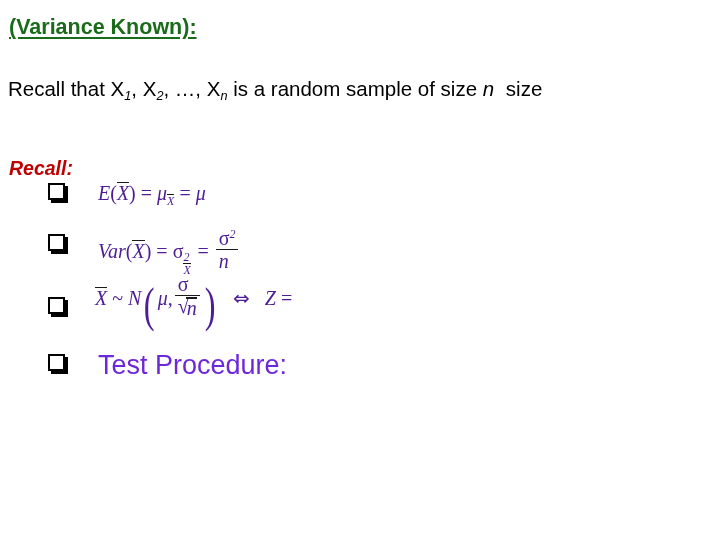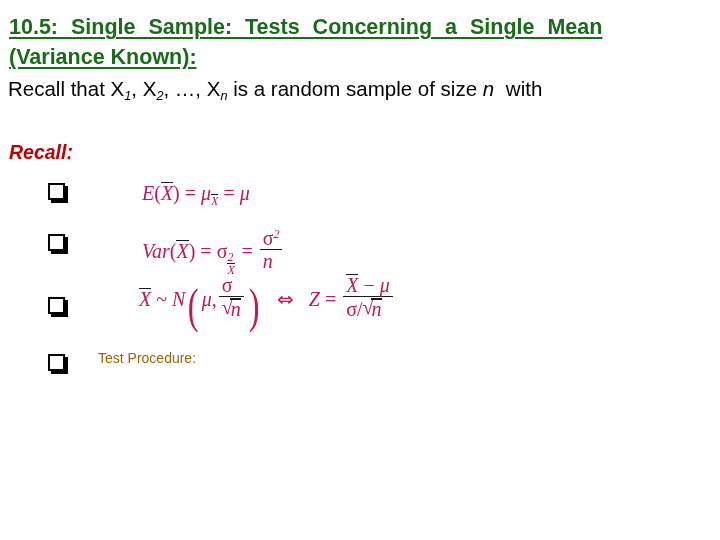--- a/index.html
+++ b/index.html
@@ -65,44 +65,43 @@
     font-size: 0.62em;
     vertical-align: 0.52em;
     font-style: italic;
   }
   .gap { display: inline-block; width: 6px; }
 
   
   #recall-label {
     position: absolute;
     left: 9px;
-    top: 141px;
+    top: 157px;
     font-size: 19.5px;
     font-weight: bold;
     font-style: italic;
     color: #c00000;
   }
   .bullet-marker {
     position: absolute;
     width: 17px;
     height: 17px;
     box-sizing: border-box;
     border: 2px solid #000000;
     background: #ffffff;
     box-shadow: 3px 3px 0 0 #000000;
   }
   .formula {
     position: absolute;
     font-family: "Liberation Serif", serif;
     font-style: italic;
     font-size: 20px;
-    color: #be185d;
+    color: #4c1d95;
     white-space: nowrap;
     line-height: 1;
-    margin-left: 44px;
   }
   .ovl {
     position: relative;
     display: inline-block;
     padding-top: 1px;
   }
   .ovl::before {
     content: "";
     position: absolute;
     left: 0;
@@ -186,35 +185,34 @@
     background: #1a1a1a;
   }
   .arrow-glyph {
     font-family: "DejaVu Sans", sans-serif;
     font-style: normal;
     font-size: 20px;
   }
   #bullet-text-4 {
     position: absolute;
     font-family: "Liberation Sans", sans-serif;
-    font-size: 14px;
-    color: #a16207;
+    font-size: 27px;
+    color: #6d28d9;
     white-space: nowrap;
   }
 </style>
 </head>
 <body>
 
 <div id="slide-title">
-  <span class="tline l1"><span class="u">10.5:  Single  Sample:  Tests  Concerning  a  Single  Mean</span></span>
   <span class="tline"><span class="u">(Variance Known):</span></span>
 </div>
 
 <div id="intro-paragraph">
-  <span class="pline"><span>Recall that X</span><span class="sub">1</span><span>, X</span><span class="sub">2</span><span>, …, X</span><span class="sub">n</span><span> is a random sample of size </span><span class="it">n</span><span class="gap"></span><span> with</span></span>
+  <span class="pline"><span>Recall that X</span><span class="sub">1</span><span>, X</span><span class="sub">2</span><span>, …, X</span><span class="sub">n</span><span> is a random sample of size </span><span class="it">n</span><span class="gap"></span><span> size</span></span>
 </div>
 
 <div id="recall-label">Recall:</div>
 
 <div class="bullet-marker" style="left:48px; top:183px;"></div>
 <div class="formula" style="left:98px; top:182px;">
   <span>E</span><span class="rm">(</span><span class="ovl">X</span><span class="rm">)</span>
   <span class="rm">=</span>
   <span>μ</span><span class="fsub"><span class="ovl">X</span></span>
   <span class="rm">=</span>
@@ -234,20 +232,16 @@
 </div>
 
 <div class="bullet-marker" style="left:48px; top:297px;"></div>
 <div class="formula" style="left:95px; top:274px;">
   <span class="ovl">X</span>
   <span class="rm">~</span>
   <span>N</span><span class="bigparen">(</span><span>μ</span><span class="rm">,</span><span class="frac"><span class="num"><span class="rm">σ</span></span><span class="den"><span class="sqrt"><span>n</span></span></span></span><span class="bigparen">)</span>
   <span class="arrow-glyph" style="margin:0 10px;">⇔</span>
   <span>Z</span>
   <span class="rm">=</span>
-  <span class="frac">
-    <span class="num"><span class="ovl">X</span> <span class="rm">−</span> <span>μ</span></span>
-    <span class="den"><span class="rm">σ</span><span class="rm">/</span><span class="sqrt"><span>n</span></span></span>
-  </span>
 </div>
 
 <div class="bullet-marker" style="left:48px; top:354px;"></div>
 <div id="bullet-text-4" style="left:98px; top:350px;">Test Procedure:</div>
 
 </body></html>

